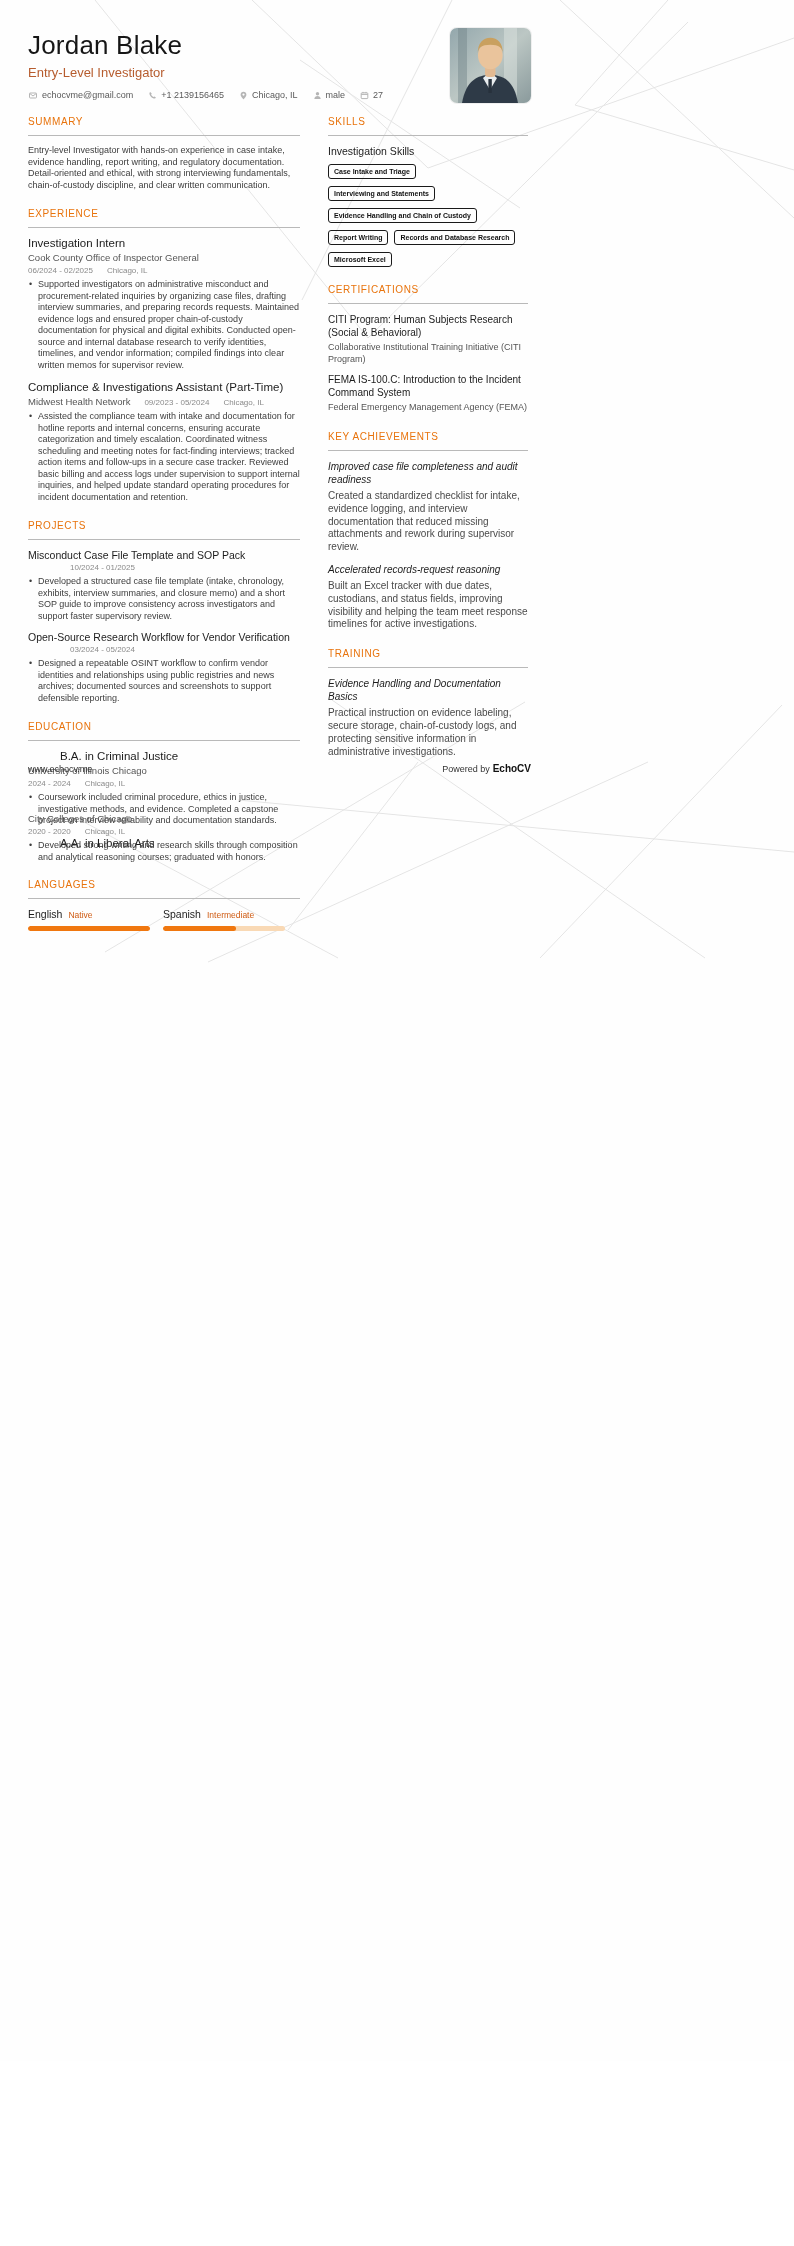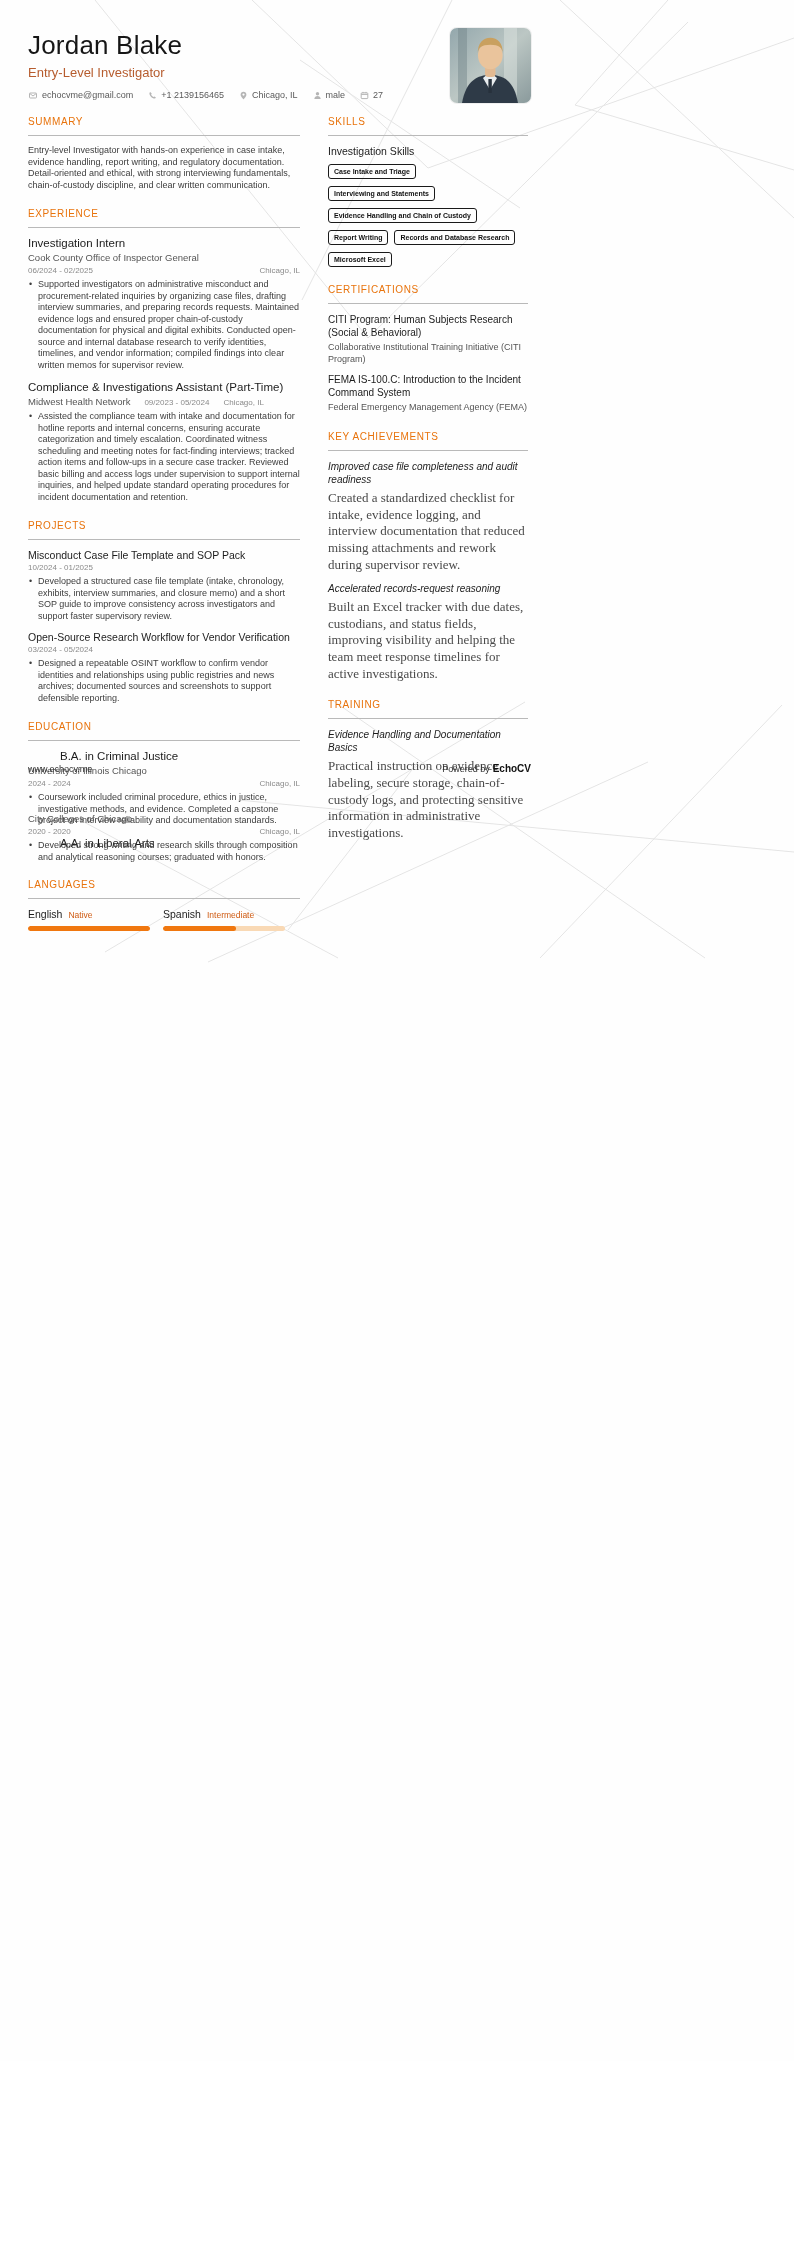--- a/index.html
+++ b/index.html
@@ -35,47 +35,47 @@
   .col-left{left:28px;top:116px;width:272px;}
   .col-right{left:328px;top:116px;width:200px;}
   section{margin-bottom:17px;}
   .sec-h{font-size:10px;font-weight:400;letter-spacing:.6px;color:var(--accent);padding-bottom:8px;border-bottom:1px solid var(--heading-rule);margin-bottom:9px;text-transform:uppercase;}
   .body-text{font-size:9px;line-height:1.28;color:var(--text-body);}
 
   
   .job{margin-bottom:10px;}
   .job-title{font-size:11.5px;color:var(--text-dark);margin-top:3px;}
   .job-company{font-size:9.5px;color:var(--text-muted);margin-top:3px;}
-  .meta{display:flex;gap:30px;margin-top:3px;font-size:8px;color:var(--text-meta);justify-content:space-between;}
+  .meta{display:flex;gap:14px;margin-top:3px;font-size:8px;color:var(--text-meta);}
   .job-inline{display:flex;align-items:baseline;gap:14px;margin-top:3px;flex-wrap:wrap;}
   .job-inline .job-company{margin-top:0;}
   .meta-sm{font-size:8px;color:var(--text-meta);}
   ul.bullets{list-style:none;margin-top:4px;}
   ul.bullets li{position:relative;padding-left:10px;font-size:9px;line-height:1.28;color:var(--text-body);margin-bottom:3px;}
   ul.bullets li::before{content:"•";position:absolute;left:1px;top:0;color:var(--text-body);}
 
   .proj{margin-bottom:9px;}
   .proj-title{font-size:10.5px;color:var(--text-dark);}
-  .proj-dates{font-size:8px;color:var(--text-meta);margin-top:2px;}
+  .proj-dates{font-size:8px;color:var(--text-meta);margin-top:2px;margin-left:42px;}
 
   .edu-degree{font-size:11.5px;color:var(--text-dark);margin-top:3px;padding-left:32px;}
   .edu-school{font-size:9.5px;color:var(--text-muted);margin-top:3px;}
 
   
   .skill-group{font-size:10.5px;color:var(--text-dark);margin-bottom:7px;}
   .tags{display:flex;flex-wrap:wrap;gap:7px 6px;}
   .tag{border:1px solid #1a1a1a;border-radius:3px;padding:3px 5px;font-size:7px;font-weight:700;color:#111;white-space:nowrap;}
 
   .cert{margin-bottom:8px;}
   .cert-name{font-size:10px;line-height:1.3;color:var(--text-dark);margin-bottom:3px;}
   .cert-issuer{font-size:9px;line-height:1.3;color:var(--text-muted);}
 
   .ach{margin-bottom:9px;}
   .ach-title{font-size:10px;line-height:1.3;color:var(--text-dark);margin-bottom:4px;font-style:italic;}
-  .ach-body{font-size:13px;line-height:1.28;color:#4a4a4a;font-family:Liberation Serif, serif;}
+  .ach-body{font-size:10px;line-height:1.28;color:#4a4a4a;}
 
   
   .footer{left:28px;width:503px;display:flex;justify-content:space-between;align-items:baseline;}
   .footer-1{top:763px;}
   .footer-2{top:2224px;}
   .footer-site{font-size:9px;color:#333;cursor:pointer;}
   .powered{font-size:9px;color:#333;}
   .powered-brand{font-weight:700;font-size:10px;color:#111;margin-left:3px;}
 
   

